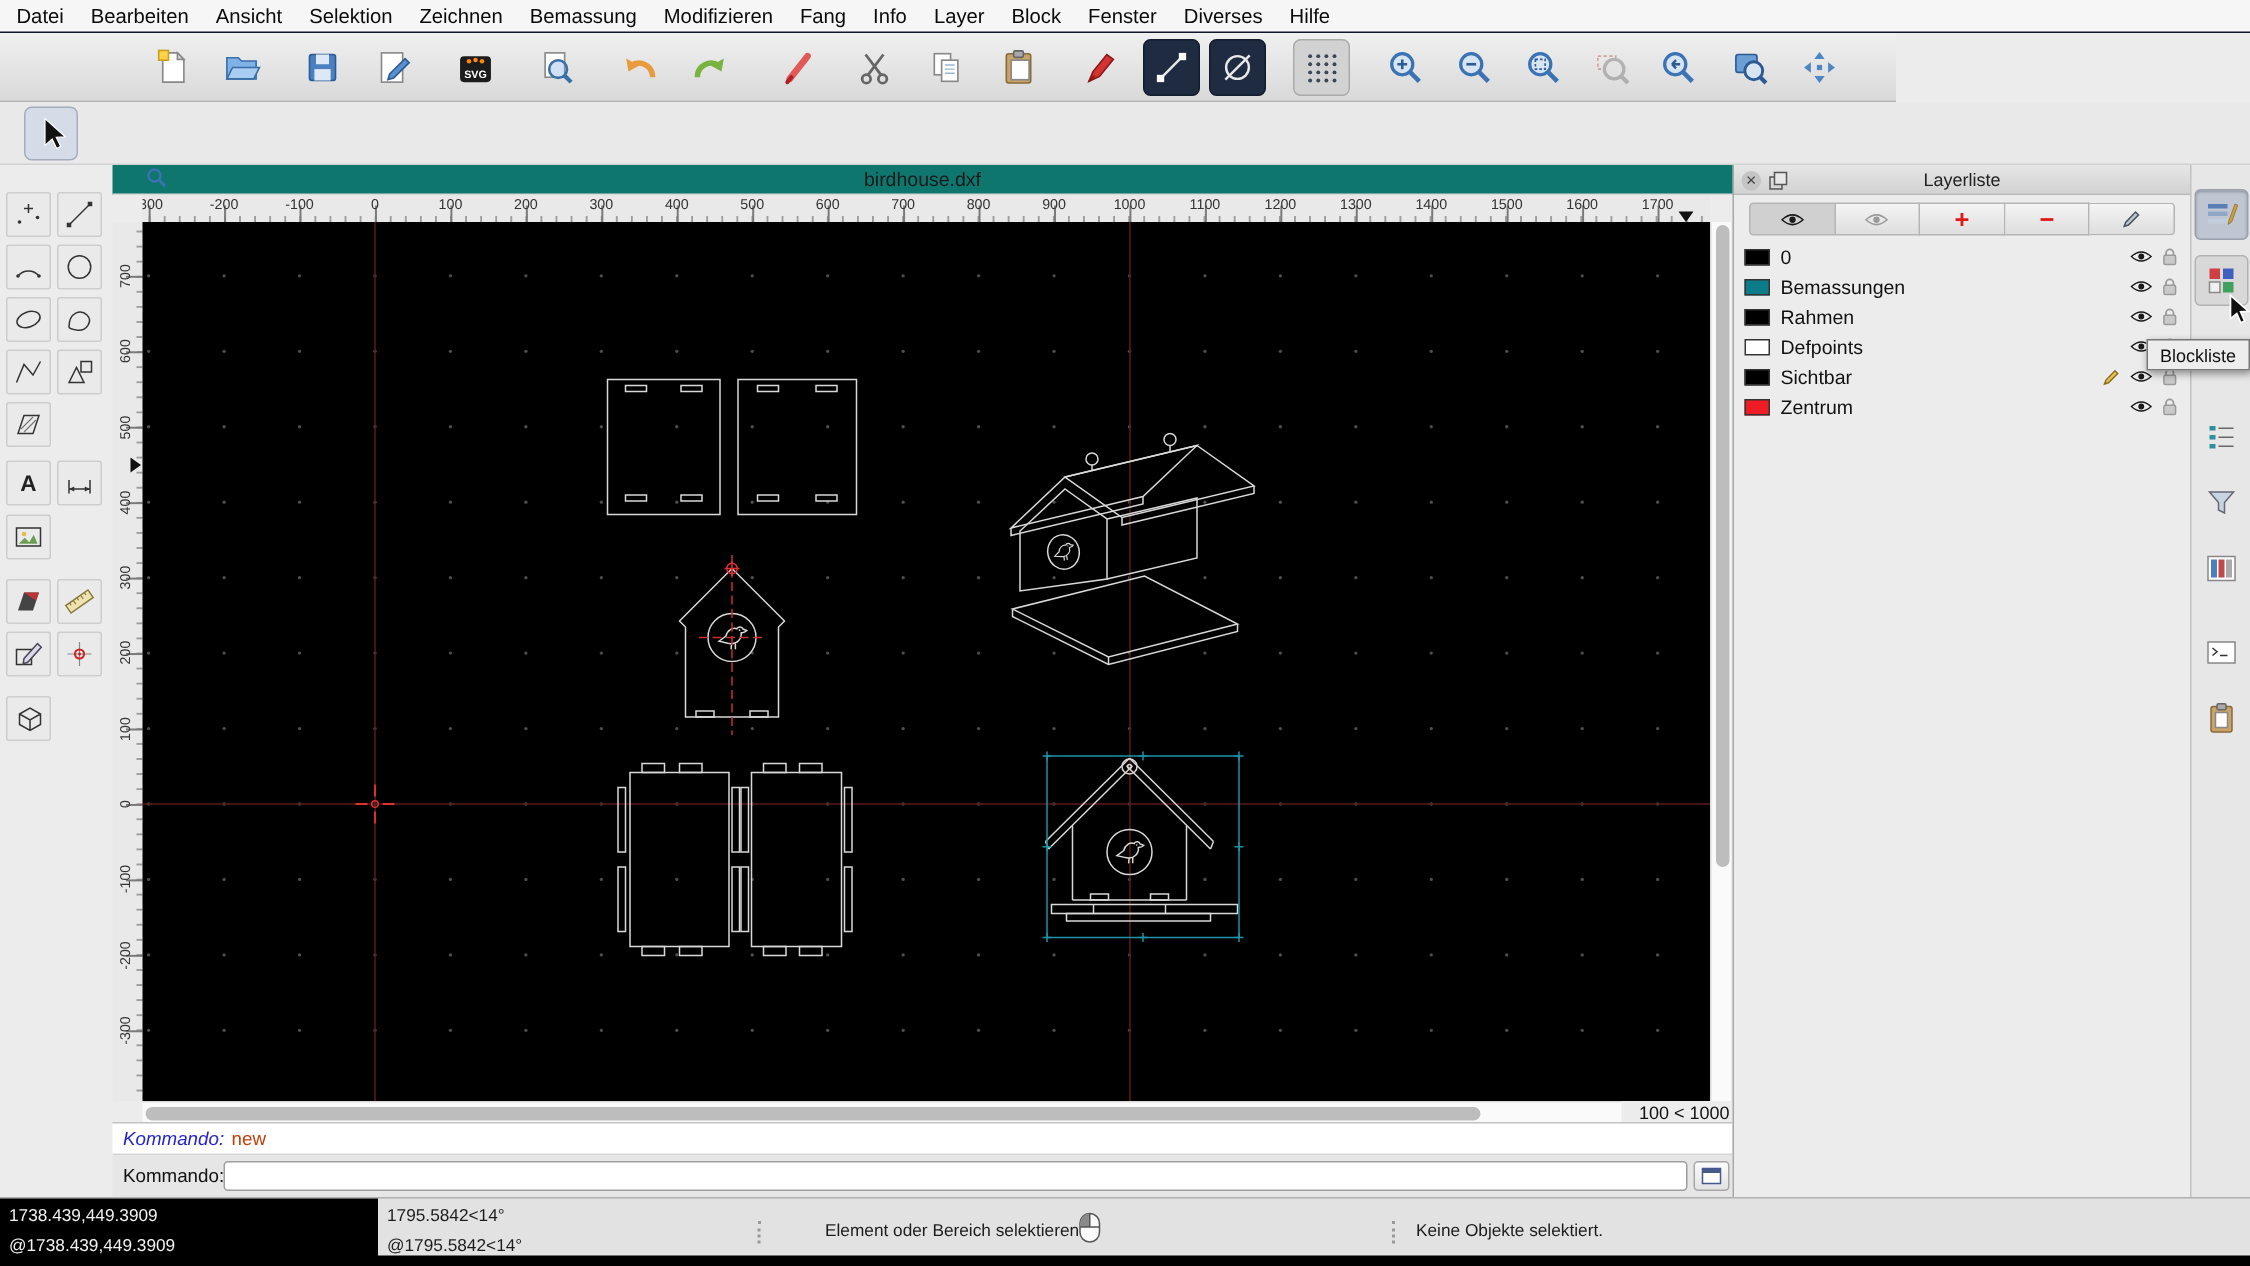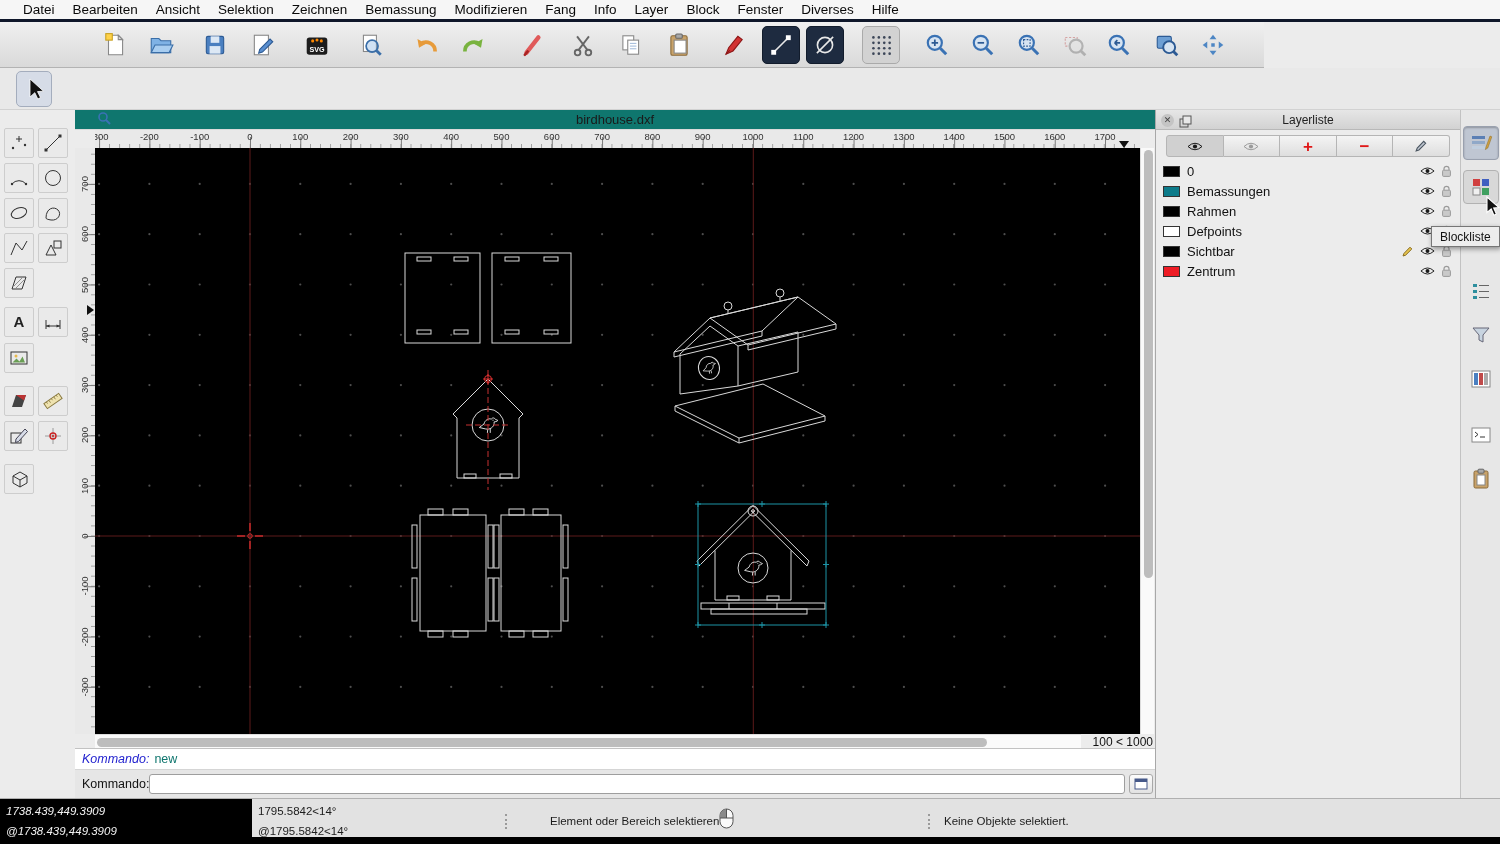--- a/index.html
+++ b/index.html
@@ -1,20 +1,20 @@
 <!DOCTYPE html>
 <html><head>
 <meta charset="utf-8">
 <style>
   * { margin:0; padding:0; box-sizing:border-box; }
   html,body { width:1500px; height:844px; overflow:hidden; font-family:"Liberation Sans", sans-serif; background:#ececec; }
   #app { position:relative; width:1500px; height:844px; background:#ececec; overflow:hidden; }
 
   
-  #menubar { position:absolute; left:0; top:0; width:1500px; height:22px; background:#f6f6f6; border-bottom:3px solid #0f172a; display:flex; align-items:center; padding-left:14px; z-index:10; }
+  #menubar { position:absolute; left:0; top:0; width:1500px; height:22px; background:#f6f6f6; border-bottom:1px solid #0f172a; display:flex; align-items:center; padding-left:2px; z-index:10; }
   .menu-item { font-size:13.5px; color:#0a0a0a; padding:0 9px; white-space:nowrap; }
 
   
   #toolbar { position:absolute; left:0; top:22px; width:1264px; height:46px; background:linear-gradient(#f0f0f0,#d9d9d9); border-bottom:1px solid #b3b3b3; z-index:9; }
   .tbtn { position:absolute; top:4px; width:38px; height:38px; display:flex; align-items:center; justify-content:center; border-radius:5px; }
   .tbtn.dark { background:#1e2b40; border:1px solid #121c2c; }
   .tbtn.pressed { background:#d2d2d2; border:1px solid #aaa; }
   .tbtn.disabled { opacity:.45; }
 
   
@@ -46,21 +46,21 @@
 
   #vscroll { position:absolute; left:1140px; top:148px; width:14px; height:586px; background:#fafafa; border-left:1px solid #dcdcdc; }
   #vscroll .thumb { position:absolute; left:2.5px; top:2px; width:9px; height:428px; background:#bdbdbd; border-radius:5px; }
   #hscroll { position:absolute; left:95px; top:734px; width:986px; height:14px; background:#fafafa; border-top:1px solid #dcdcdc; }
   #hscroll .thumb { position:absolute; left:2px; top:2.5px; width:890px; height:9px; background:#bdbdbd; border-radius:5px; }
   #grid-indicator { position:absolute; left:1082px; top:735px; width:71px; text-align:right; font-size:12px; color:#111; }
 
   
   #cmd-history { position:absolute; left:75px; top:748px; width:1080px; height:22px; background:#fff; border-top:1px solid #c2c2c2; border-bottom:1px solid #d5d5d5; display:flex; align-items:center; padding-left:7px; font-size:12.5px; }
   #cmd-history .klabel { color:#2323cf; font-style:italic; margin-right:5px; }
-  #cmd-history .kval { color:#0f766e; }
+  #cmd-history .kval { color:#c2410c; }
   #cmd-row { position:absolute; left:75px; top:770px; width:1080px; height:28px; background:#e6e6e6; }
   #cmd-row .klabel { position:absolute; left:7px; top:7px; font-size:12.5px; color:#111; }
   #cmd-input { position:absolute; left:74px; top:4px; width:976px; height:20px; border:1px solid #9e9e9e; border-radius:3px; background:#fff; font-size:12px; padding:0 5px; font-family:"Liberation Sans",sans-serif; }
   #cmd-panel-btn { position:absolute; left:1054px; top:4px; width:24px; height:20px; background:linear-gradient(#fcfcfc,#e2e2e2); border:1px solid #a8a8a8; border-radius:3px; display:flex; align-items:center; justify-content:center; }
 
   
   #right-panel { position:absolute; left:1155px; top:110px; width:305px; height:688px; background:#ececec; border-left:1px solid #a8a8a8; }
   #lp-header { position:relative; height:20px; background:linear-gradient(#e6e6e6,#d2d2d2); border-bottom:1px solid #b8b8b8; }
   #lp-close { position:absolute; left:5px; top:3.5px; width:13px; height:13px; border-radius:7px; background:#c4c4c4; color:#444; font-size:9px; line-height:13px; text-align:center; }
   #lp-float { position:absolute; left:23px; top:3.5px; width:13px; height:13px; }
@@ -79,21 +79,21 @@
 
   
   #right-dock { position:absolute; left:1460px; top:110px; width:40px; height:688px; background:#e7e7e7; border-left:1px solid #c2c2c2; }
   .dock-btn { position:absolute; left:2px; width:36px; height:34px; border-radius:4px; display:flex; align-items:center; justify-content:center; }
   .dock-btn.active { background:#bfc6d2; border:1px solid #99a0ae; box-shadow:inset 0 1px 2px rgba(0,0,0,.25); }
   .dock-btn.hovered { background:#d8d8d8; border:1px solid #b2b2b2; }
 
   
   #statusbar { position:absolute; left:0; top:798px; width:1500px; height:46px; background:#e2e2e2; border-top:1px solid #b0b0b0; font-size:11.5px; color:#1c1c1c; }
   #coord-block { position:absolute; left:0; top:0; width:252px; height:46px; background:#000; color:#f2f2f2; }
-  #coord-block div { position:absolute; left:6px;font-style:italic; }
+  #coord-block div { position:absolute; left:6px; }
   #abs-coord { top:6px; } #rel-coord { top:26px; }
   #polar-block div { position:absolute; left:258px; }
   #abs-polar { top:6px; } #rel-polar { top:26px;text-align:center; }
   .sep-dot { position:absolute; top:15px; height:15px; border-left:2px dotted #9a9a9a; }
   #status-hint { position:absolute; left:550px; top:16px; }
   #mouse-icon { position:absolute; left:719px; top:9px; }
   #status-selection { position:absolute; left:944px; top:16px; }
   #bottom-strip { position:absolute; left:0; top:38px; width:1500px; height:8px; background:#000; }
 
   

